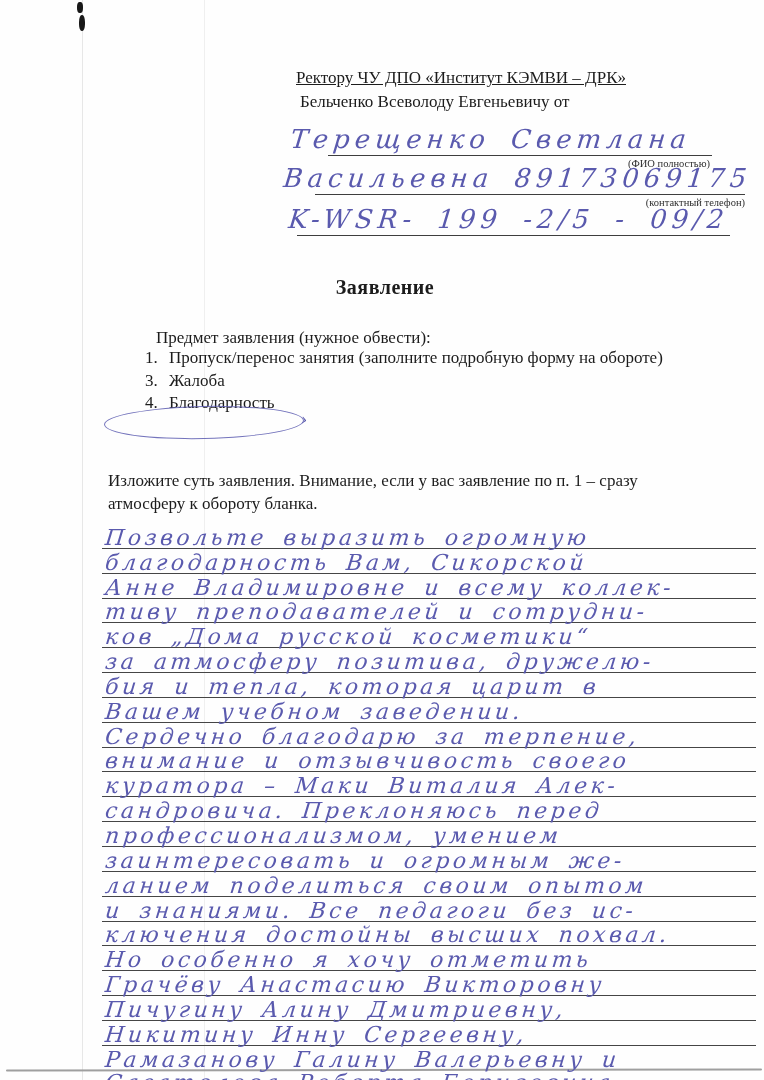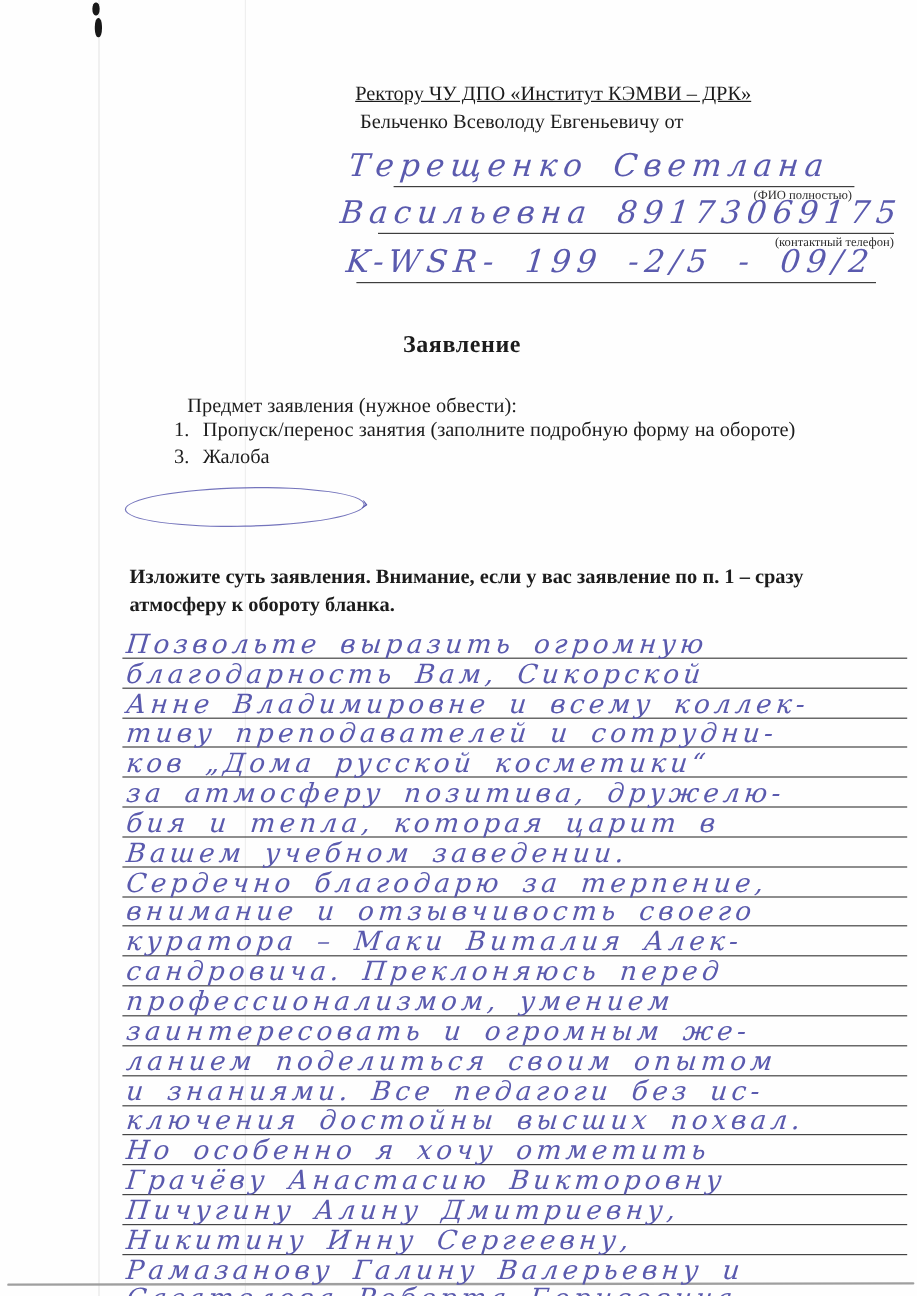--- a/index.html
+++ b/index.html
@@ -29,21 +29,21 @@
   .circle-ellipse{
     position:absolute;left:104px;top:406px;width:198px;height:31px;
     border:1.7px solid rgba(92,92,176,0.85);border-radius:50%;transform:rotate(-1.2deg);
   }
   .circle-tail{
     position:absolute;left:301px;top:410px;color:#5a5aae;font-size:16px;
     font-family:"DejaVu Serif",serif;transform:rotate(8deg);
   }
   
   .instruction{position:absolute;left:108px;top:469px;font-size:17px;line-height:23px;}
-  .instruction div{white-space:nowrap;font-weight:bold;}
+  .instruction div{white-space:nowrap;}
   
   .body-lines{position:absolute;left:102px;top:524px;width:654px;}
   .body-lines .bl{position:relative;height:23.85px;}
   .body-lines .bl.ruled{border-bottom:1.5px solid #454545;}
   .body-lines .bl .hw2{
     position:absolute;left:2px;bottom:-2px;white-space:nowrap;color:#5a5aae;
     font-family:"DejaVu Serif","Liberation Serif",serif;font-style:italic;
     font-size:22px;letter-spacing:3.5px;word-spacing:6px;transform:skewX(-6deg);transform-origin:left bottom;
   }
 </style>
@@ -75,20 +75,23 @@
   <div class="form-title">Заявление</div>
 
   <div class="printed" style="left:112px;top:326px;margin-left:44px;">Предмет заявления (нужное обвести):</div>
 
   <div class="subject-list">
     <div class="li">
       <span class="num">1.</span><span>Пропуск/перенос занятия (заполните подробную форму на обороте)</span>
     </div>
     <div class="li">
       <span class="num">3.</span><span>Жалоба</span>
+    </div>
+    <div class="li">
+      <span class="num">4.</span><span>Благодарность</span>
     </div>
   </div>
 
   <div class="circle-ellipse"></div>
   <div class="circle-tail">›</div>
 
   <div class="instruction">
     <div>Изложите суть заявления. Внимание, если у вас заявление по п. 1 – сразу</div>
     <div>атмосферу к обороту бланка.</div>
   </div>

